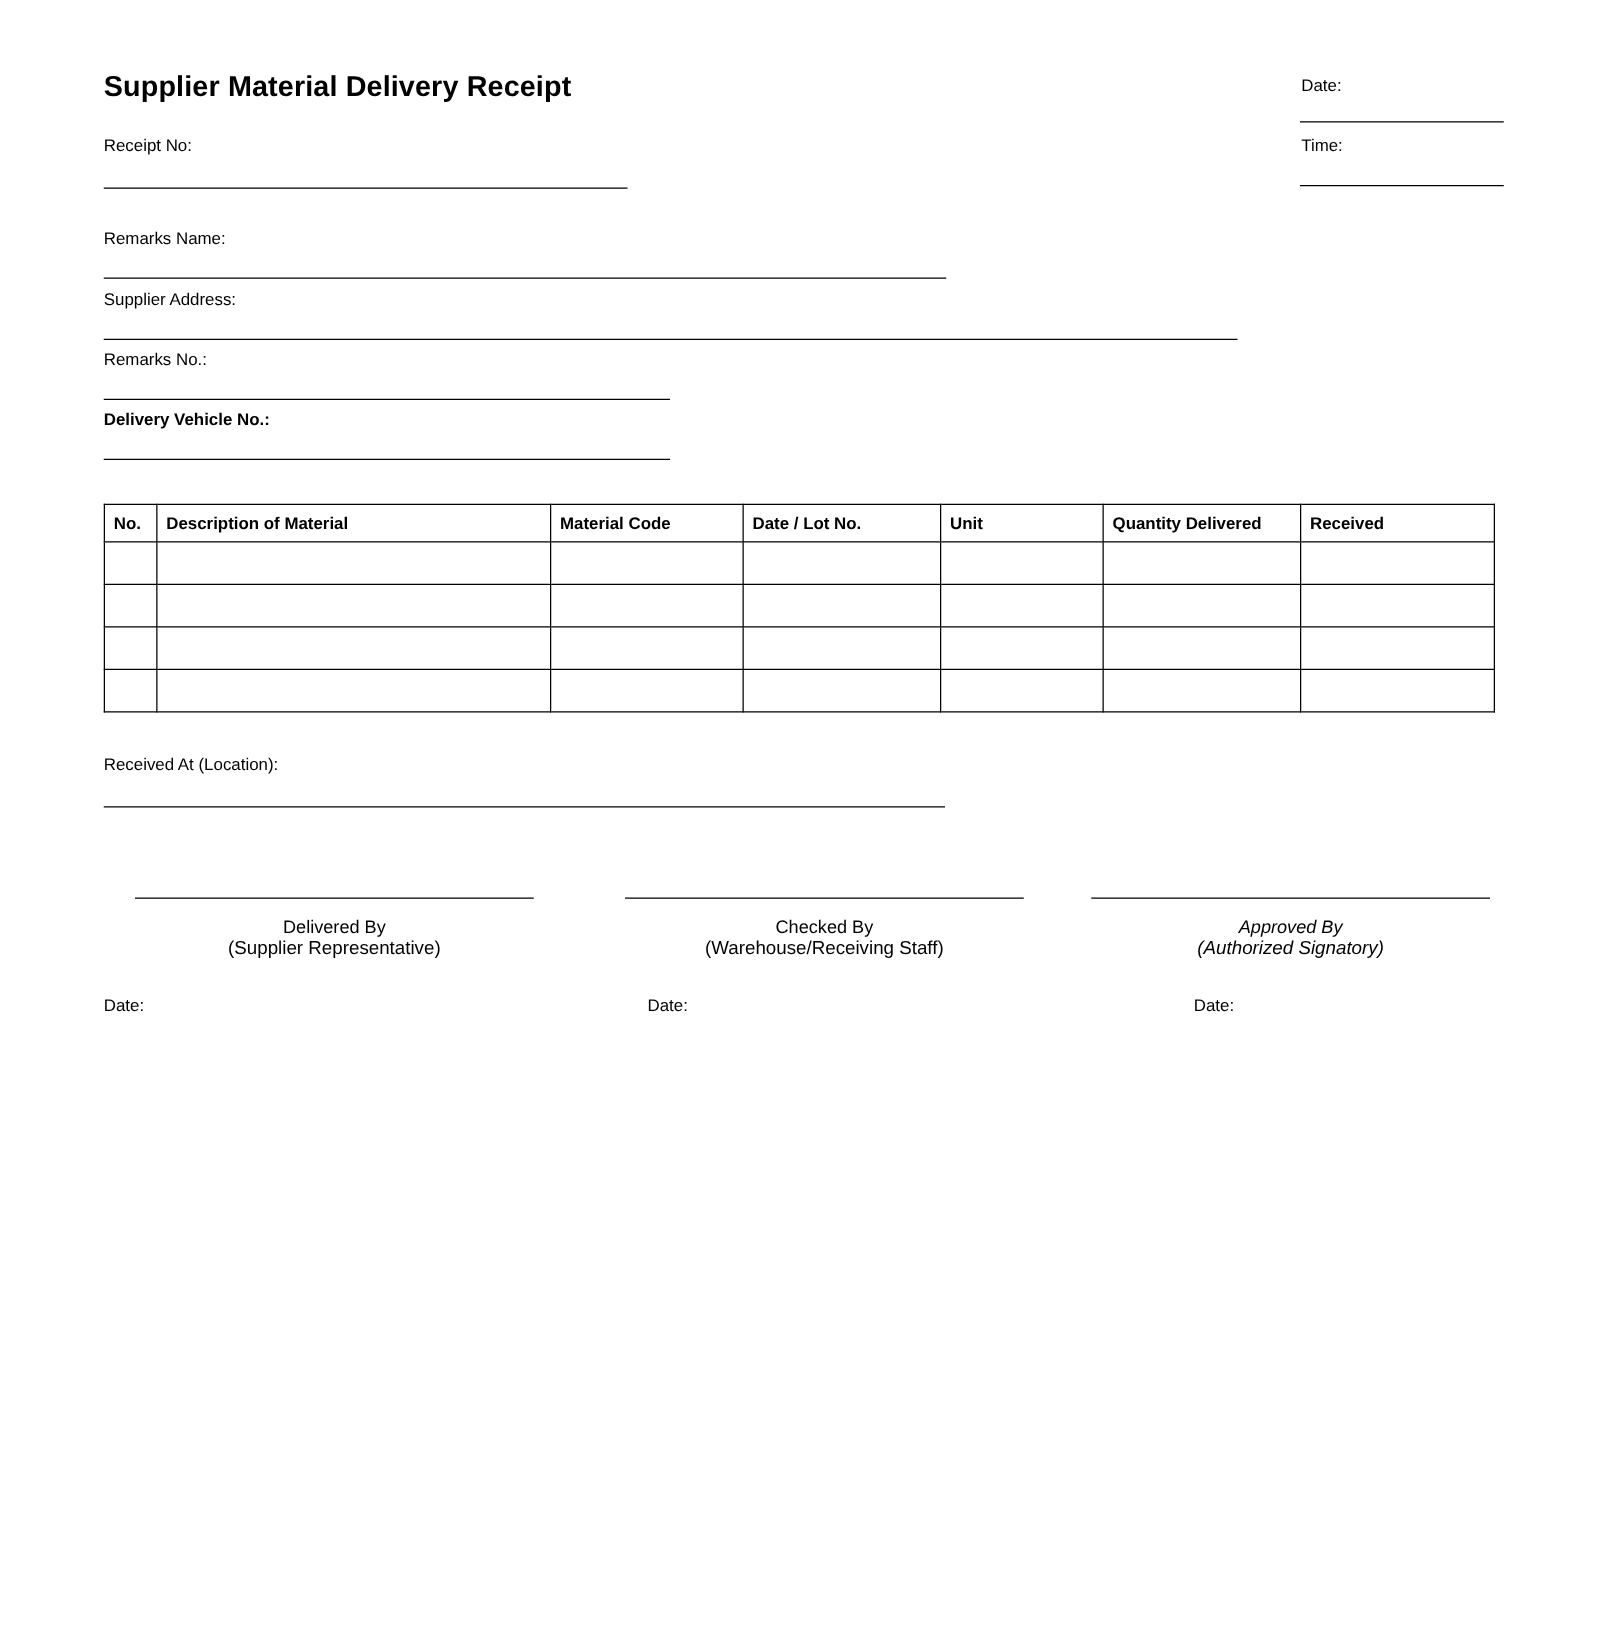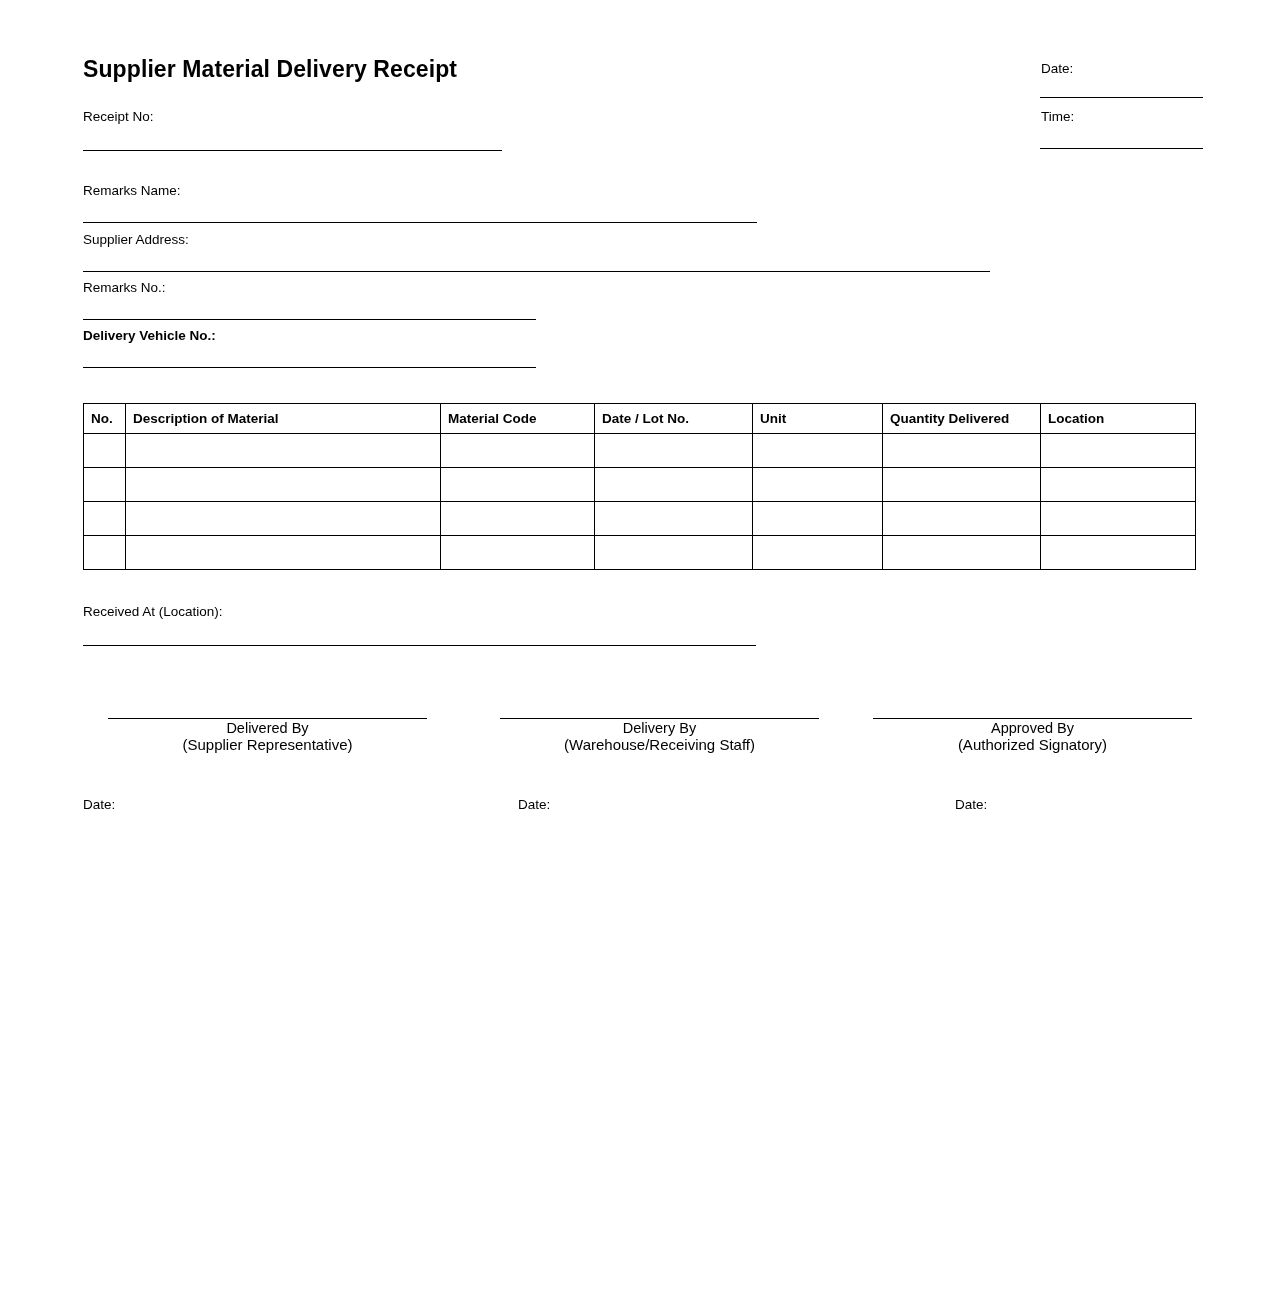--- a/index.html
+++ b/index.html
@@ -117,31 +117,31 @@
     text-align: center;
   }
   .sig-rule {
     height: 0;
     border-top: 1.4px solid #000000;
     width: 100%;
   }
   .sig-title {
     font-size: 14.5px;
     line-height: 18px;
-    margin-top: 0;
+    margin-top: 14px;
     white-space: nowrap;
   }
   .sig-sub {
     font-size: 15px;
     line-height: 16px;
     white-space: nowrap;
   }
   #sig-delivered { left: 108px; }
   #sig-checked   { left: 500px; }
-  #sig-approved  { left: 873px; }
+  #sig-approved  { left: 873px; font-style: italic; }
 
   
   .footer-date { top: 797px; }
   #footer-date-1 { left: 83px; }
   #footer-date-2 { left: 518px; }
   #footer-date-3 { left: 955px; }
 </style>
 </head>
 <body>
 
@@ -181,21 +181,21 @@
       <col class="col-rem">
     </colgroup>
     <thead>
       <tr>
         <th>No.</th>
         <th>Description of Material</th>
         <th>Material Code</th>
         <th>Date / Lot No.</th>
         <th>Unit</th>
         <th>Quantity Delivered</th>
-        <th>Location</th>
+        <th>Received</th>
       </tr>
     </thead>
     <tbody>
       <tr>
         <td></td>
         <td></td>
         <td></td>
         <td></td>
         <td></td>
         <td></td>
@@ -235,21 +235,21 @@
   <div class="rule" id="received-at-rule"></div>
 
   <div class="sig-block" id="sig-delivered">
     <div class="sig-rule"></div>
     <div class="sig-title">Delivered By</div>
     <div class="sig-sub">(Supplier Representative)</div>
   </div>
 
   <div class="sig-block" id="sig-checked">
     <div class="sig-rule"></div>
-    <div class="sig-title">Delivery By</div>
+    <div class="sig-title">Checked By</div>
     <div class="sig-sub">(Warehouse/Receiving Staff)</div>
   </div>
 
   <div class="sig-block" id="sig-approved">
     <div class="sig-rule"></div>
     <div class="sig-title">Approved By</div>
     <div class="sig-sub">(Authorized Signatory)</div>
   </div>
 
   <div class="flabel footer-date" id="footer-date-1">Date:</div>

